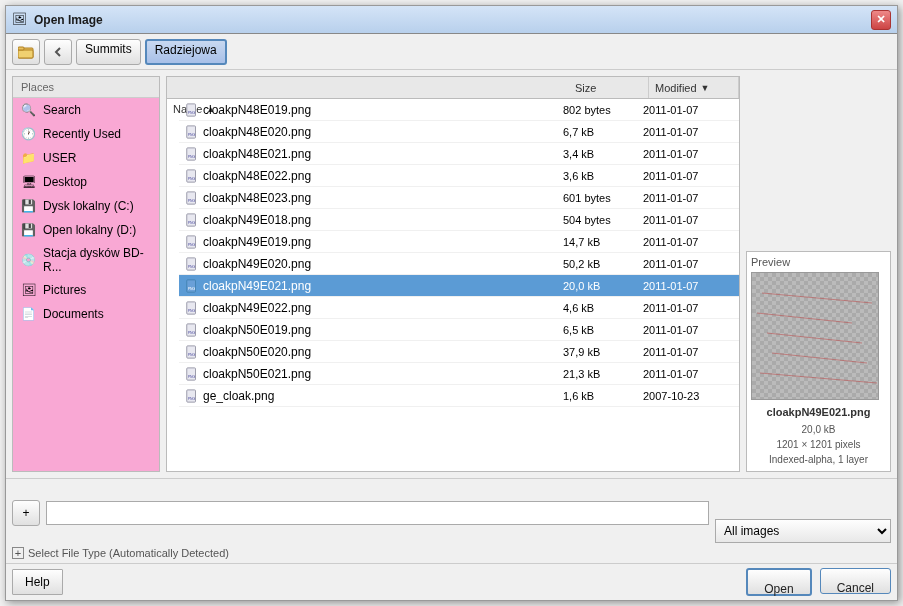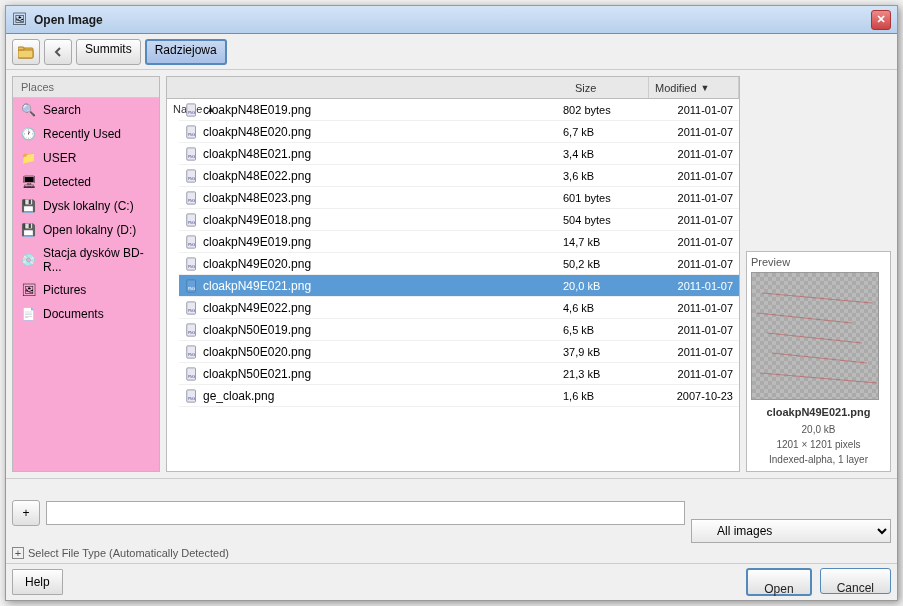--- a/index.html
+++ b/index.html
@@ -185,21 +185,21 @@
     .file-row.selected { background: #5b9bd5; color: white; }
     .file-row .col-name {
       flex: 1;
       display: flex;
       align-items: center;
       gap: 4px;
       overflow: hidden;
       white-space: nowrap;
     }
     .file-row .col-size { width: 80px; font-size: 11px; }
-    .file-row .col-modified { width: 90px; font-size: 11px; text-align: right; }
+    .file-row .col-modified { width: 90px; font-size: 11px; }
     .file-icon {
       width: 14px;
       height: 14px;
       flex-shrink: 0;
     }
     .preview-area {
       width: 145px;
       flex-shrink: 0;
       display: flex;
       flex-direction: column;
@@ -281,25 +281,25 @@
       align-items: center;
       padding: 0 4px;
       font-size: 12px;
     }
     .filter-dropdown {
       display: flex;
       align-items: center;
       gap: 4px;
     }
     .filter-select {
-      width: 200px;
+      width: 176px;
       height: 24px;
       border: 1px solid #aaa;
       background: linear-gradient(to bottom, #fefefe, #e8e8e8);
-      padding: 0 21px;
+      padding: 0 4px;
       font-size: 12px;
       cursor: pointer;
       margin-top: 36px;
     }
     .filetype-row {
       display: flex;
       align-items: center;
       gap: 4px;
       font-size: 11px;
       color: #555;
@@ -390,21 +390,21 @@
       <div class="sidebar-item">
         <span class="sidebar-item-icon">🕐</span>
         <span>Recently Used</span>
       </div>
       <div class="sidebar-item">
         <span class="sidebar-item-icon">📁</span>
         <span>USER</span>
       </div>
       <div class="sidebar-item">
         <span class="sidebar-item-icon">🖥</span>
-        <span>Detected</span>
+        <span>Desktop</span>
       </div>
       <div class="sidebar-item">
         <span class="sidebar-item-icon">💾</span>
         <span>Dysk lokalny (C:)</span>
       </div>
       <div class="sidebar-item">
         <span class="sidebar-item-icon">💾</span>
         <span>Open lokalny (D:)</span>
       </div>
       <div class="sidebar-item">

